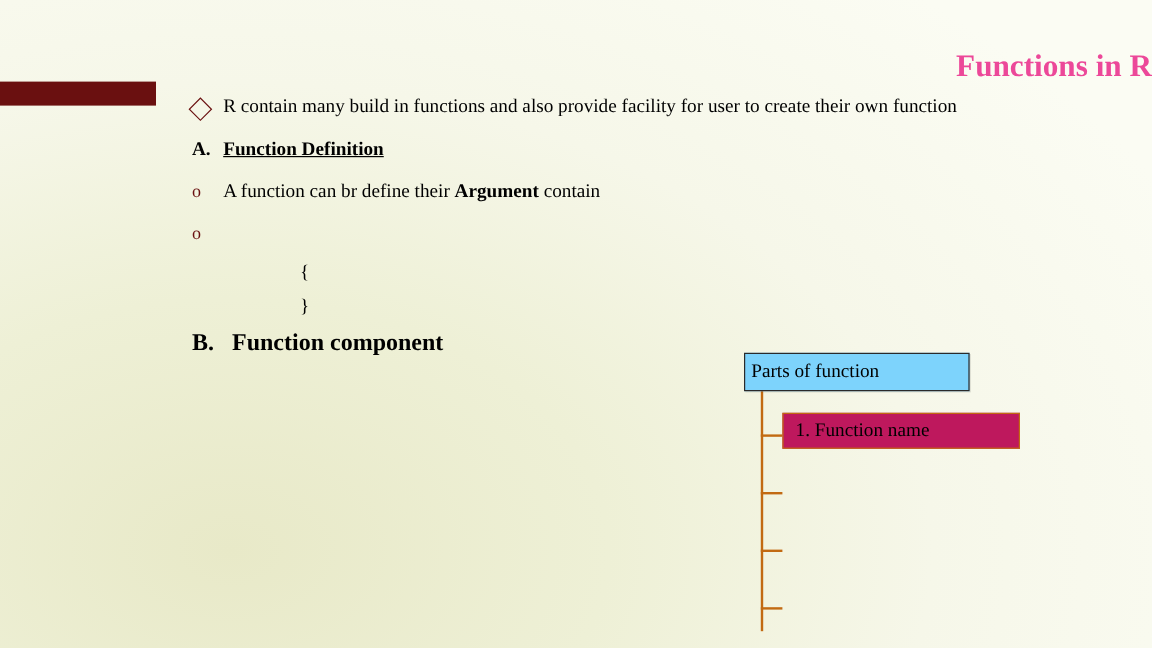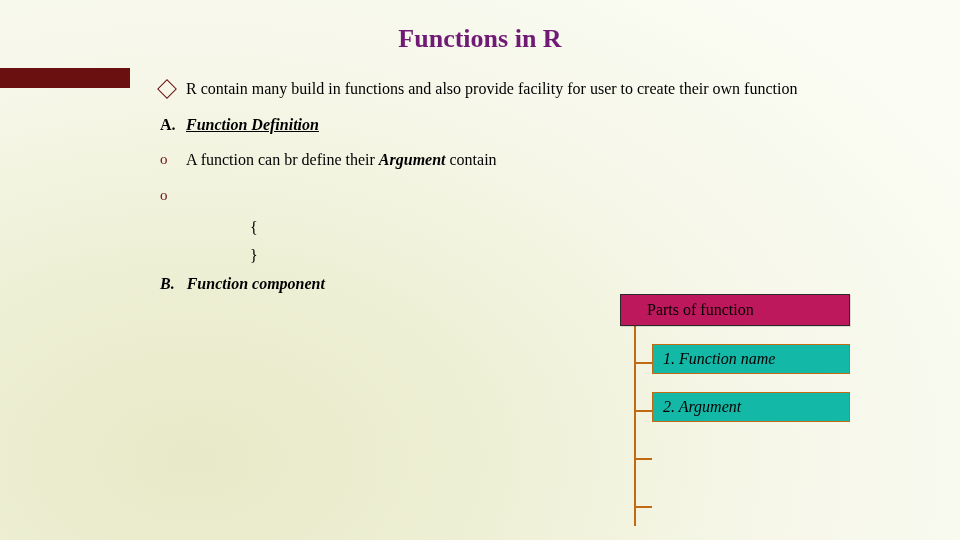--- a/index.html
+++ b/index.html
@@ -18,37 +18,37 @@
   
   .accent-bar {
     position: absolute;
     left: 0;
     top: 68px;
     width: 130px;
     height: 20px;
     background: #6a1010;
   }
   .title {
-    text-align: center;
+    text-align: right;
     font-weight: bold;
     font-size: 26px;
-    padding-top: 24px;
+    padding-top: 40px;
     padding-bottom: 8px;
-    color: #701a75;
+    color: #ec4899;
   }
   .content {
     position: absolute;
     left: 160px;
     top: 78px;
     width: 770px;
     color: #000;
   }
   .row {
     display: flex;
-    align-items: flex-start;
+    align-items: center;
     margin-bottom: 14px;
     font-size: 16px;
     line-height: 1.35;
   }
   .bullet-col {
     width: 26px;
     flex-shrink: 0;
   }
   .diamond-icon {
     width: 12px;
@@ -58,58 +58,57 @@
     margin-top: 4px;
   }
   .letter-label {
     font-weight: bold;
   }
   .o-bullet {
     color: #6a1010;
     font-size: 15px;
   }
   .underline { text-decoration: underline; }
-  .bold { font-weight: bold; font-style: italic; }
+  .bold { font-weight: bold; }
   .syntax-block {
     margin-left: 90px;
     font-size: 16px;
   }
   .syntax-block div { margin: 10px 0; }
   .fn-body-line { margin-left: 110px !important; }
   .section-b {
     margin-left: 0px;
-    font-size: 16px;
+    font-size: 20px;
   }
   
   .diagram {
     position: absolute;
     left: 616px;
     top: 294px;
     width: 320px;
     font-family: "Times New Roman", Times, serif;
     font-size: 16px;
   }
   .root-box {
     position: relative;
     border: 1px solid #2a2a2a;
-    background: #be185d;
-    padding: 6px 26px;
+    background: #7dd3fc;
+    padding: 6px 5px;
     width: 176px;
     margin-left: 4px;
     box-shadow: 1px 1px 0 rgba(0,0,0,0.12);
   }
   .child-box {
     position: relative;
     border: 1.5px solid #c26a12;
-    background: #14b8a6;
+    background: #be185d;
     padding: 5px 10px;
     width: 176px;
     margin-left: 36px;
     margin-top: 18px;
-    font-style: italic;
   }
   
   .trunk {
     position: absolute;
     left: 634px;
     top: 326px;
     width: 2px;
     height: 200px;
     background: #c26a12;
   }
@@ -168,14 +167,13 @@
 
 <div class="trunk"></div>
 <div class="hcon" style="top:362px"></div>
 <div class="hcon" style="top:410px"></div>
 <div class="hcon" style="top:458px"></div>
 <div class="hcon" style="top:506px"></div>
 
 <div class="diagram">
   <div class="root-box">Parts of function</div>
   <div class="child-box">1. Function name</div>
-  <div class="child-box">2. Argument</div>
 </div>
 
 </body></html>

